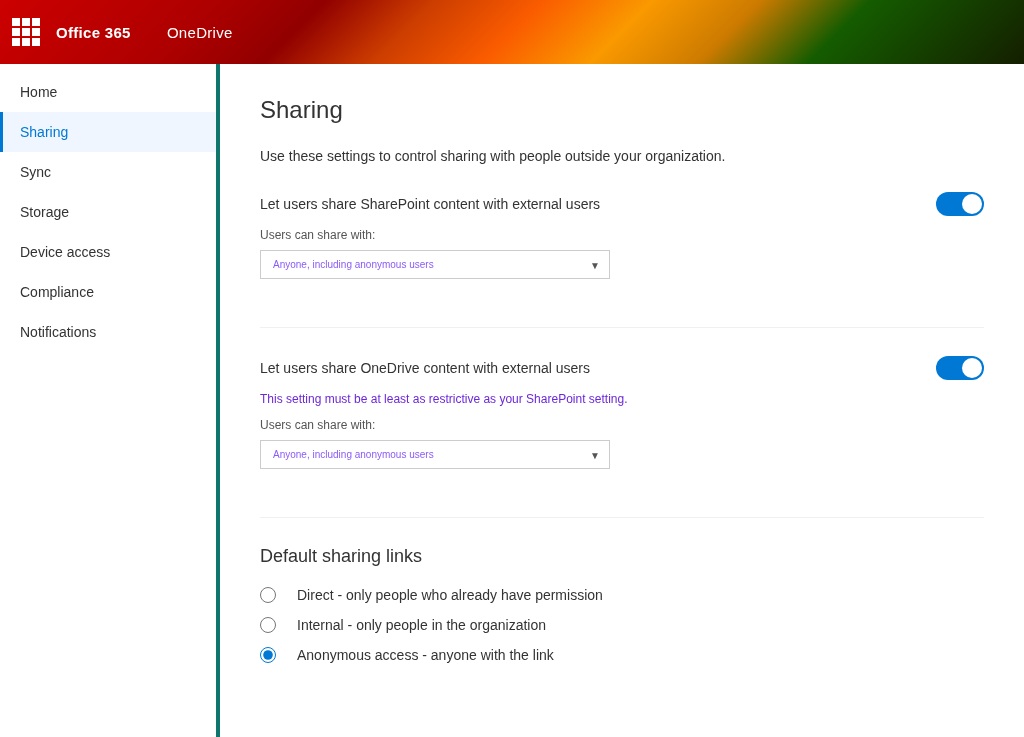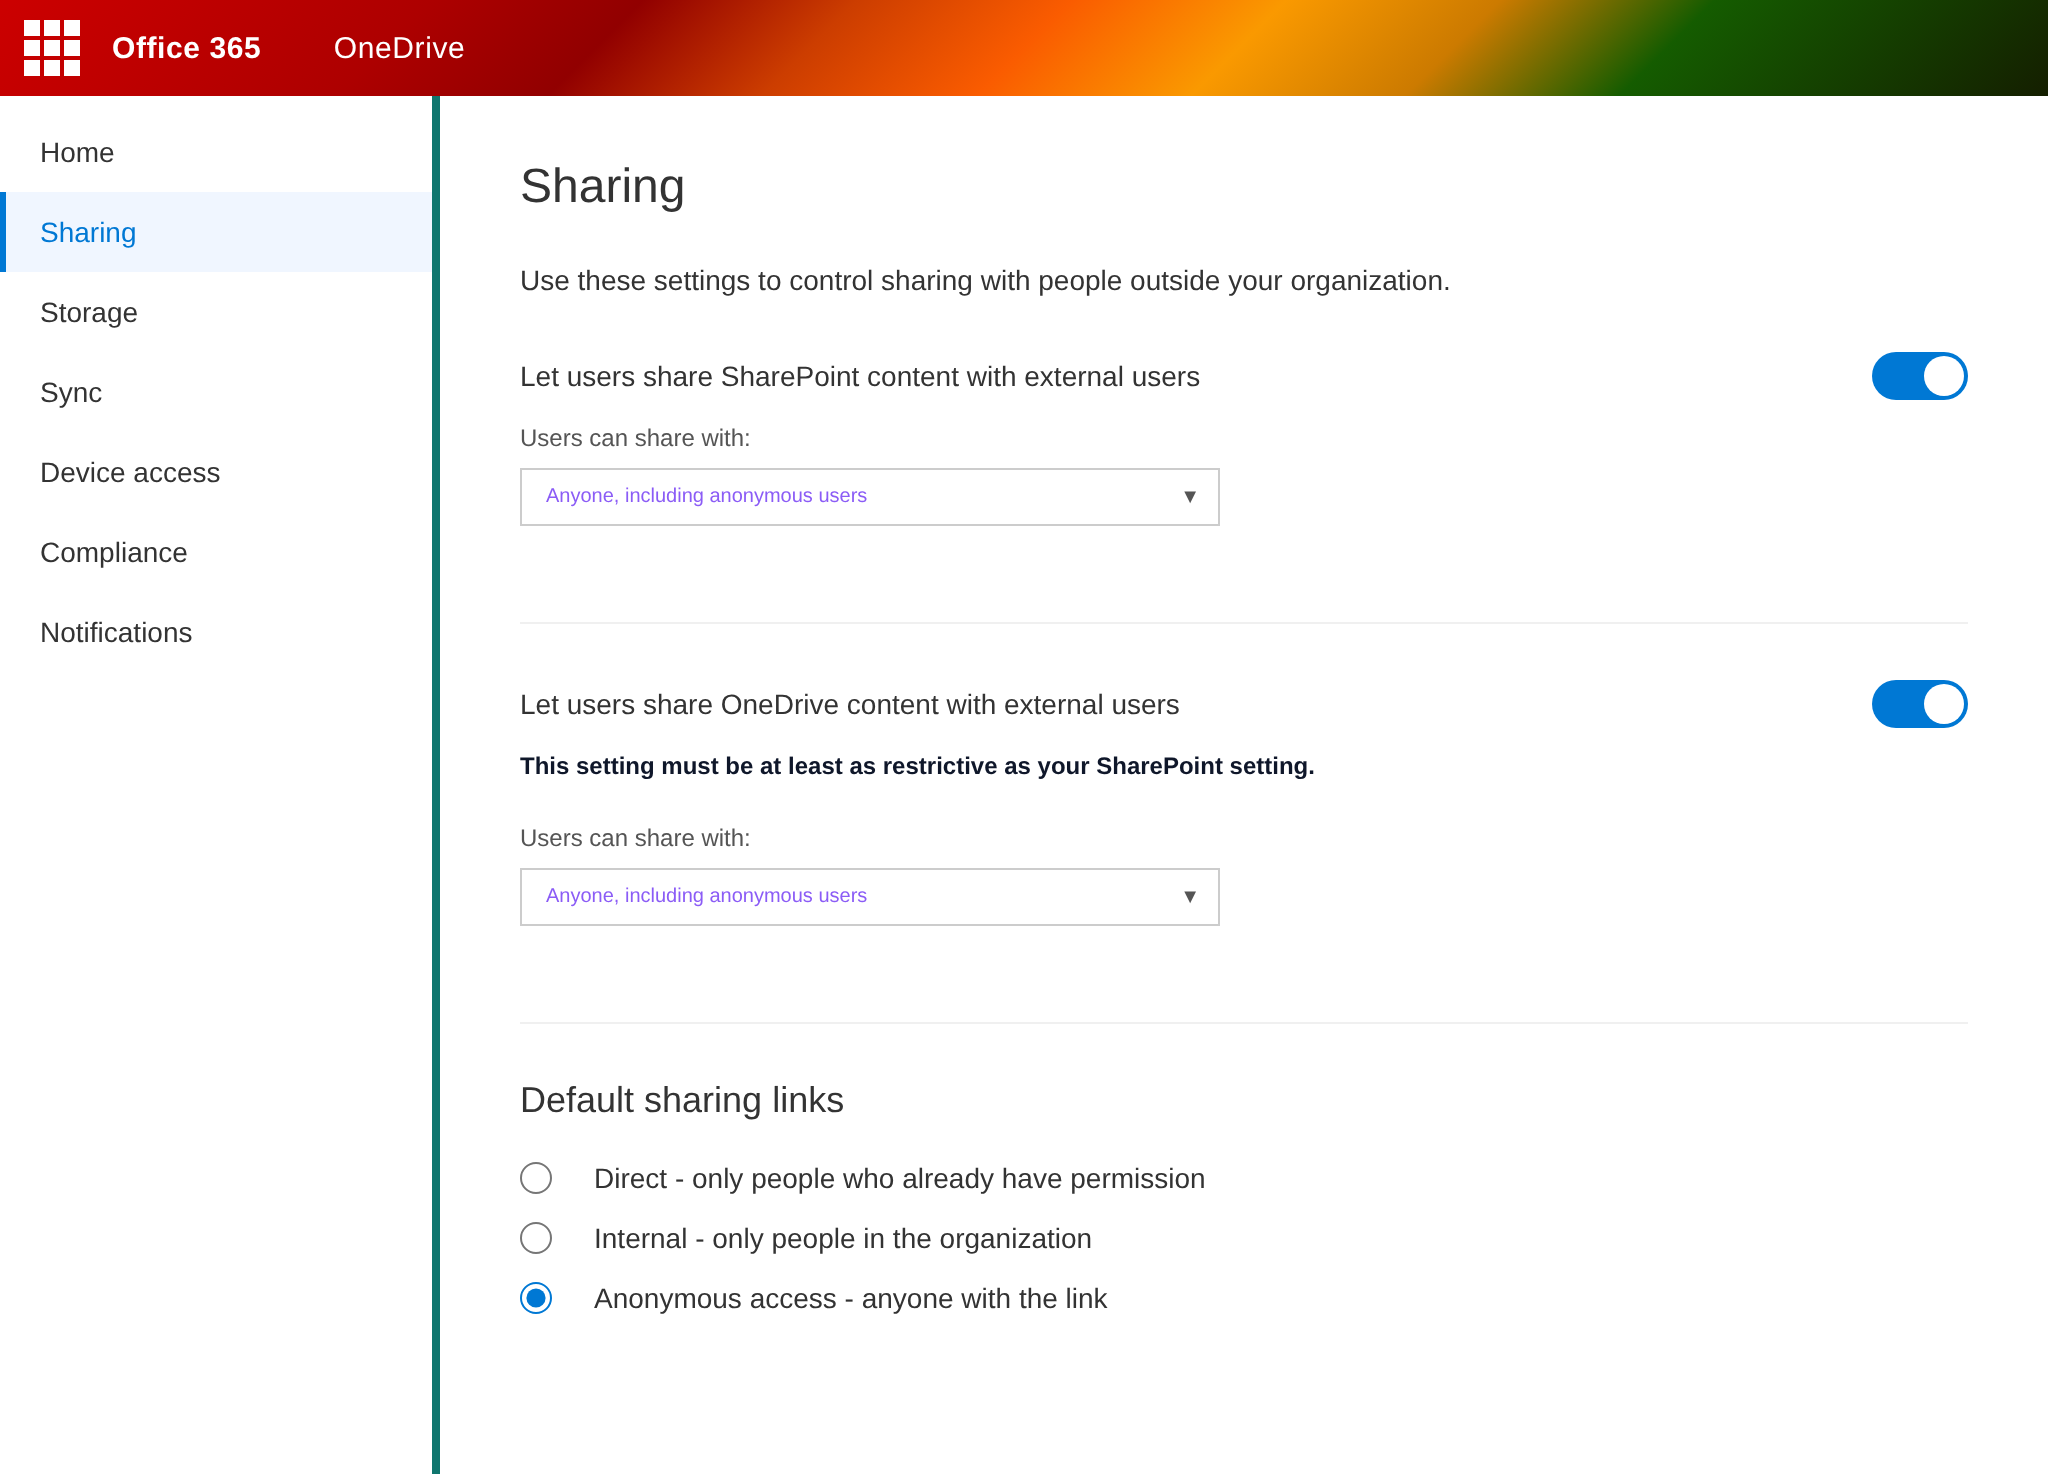--- a/index.html
+++ b/index.html
@@ -1,20 +1,20 @@
 <!DOCTYPE html>
 <html><head>
   <meta charset="utf-8">
   <style>
     * { box-sizing: border-box; margin: 0; padding: 0; }
     body { font-family: 'Segoe UI', Tahoma, Geneva, Verdana, sans-serif; font-size: 14px; color: #333; background: #f0f0f0; }
 
     
     .topbar {
-      height: 48px;
+      height: 64px;
       background: #c00;
       display: flex;
       align-items: center;
       padding: 0 12px;
       gap: 16px;
       position: relative;
       overflow: hidden;
     }
     .topbar-bg {
       position: absolute;
@@ -152,23 +152,22 @@
     }
 
     .sub-label {
       font-size: 12px;
       color: #555;
       margin-bottom: 8px;
     }
 
     .note-text {
       font-size: 12px;
-      color: #0f172a;
-      margin-bottom: 22px;
-      font-weight: bold;
+      color: #6d28d9;
+      margin-bottom: 12px;
     }
 
     
     .select-wrap {
       position: relative;
       width: 350px;
       margin-bottom: 8px;
     }
     .select-wrap select {
       width: 100%;
@@ -239,22 +238,22 @@
   </span>
   <span class="topbar-sep">&nbsp;</span>
   <span class="topbar-title">OneDrive</span>
 </header>
 
 <div class="layout">
 
   <nav class="sidebar">
     <a class="sidebar-item">Home</a>
     <a class="sidebar-item active">Sharing</a>
+    <a class="sidebar-item">Sync</a>
     <a class="sidebar-item">Storage</a>
-    <a class="sidebar-item">Sync</a>
     <a class="sidebar-item">Device access</a>
     <a class="sidebar-item">Compliance</a>
     <a class="sidebar-item">Notifications</a>
   </nav>
 
   <main class="main-content">
 
     <h1 class="page-title">Sharing</h1>
 
     <p class="description-text">Use these settings to control sharing with people outside your organization.</p>

